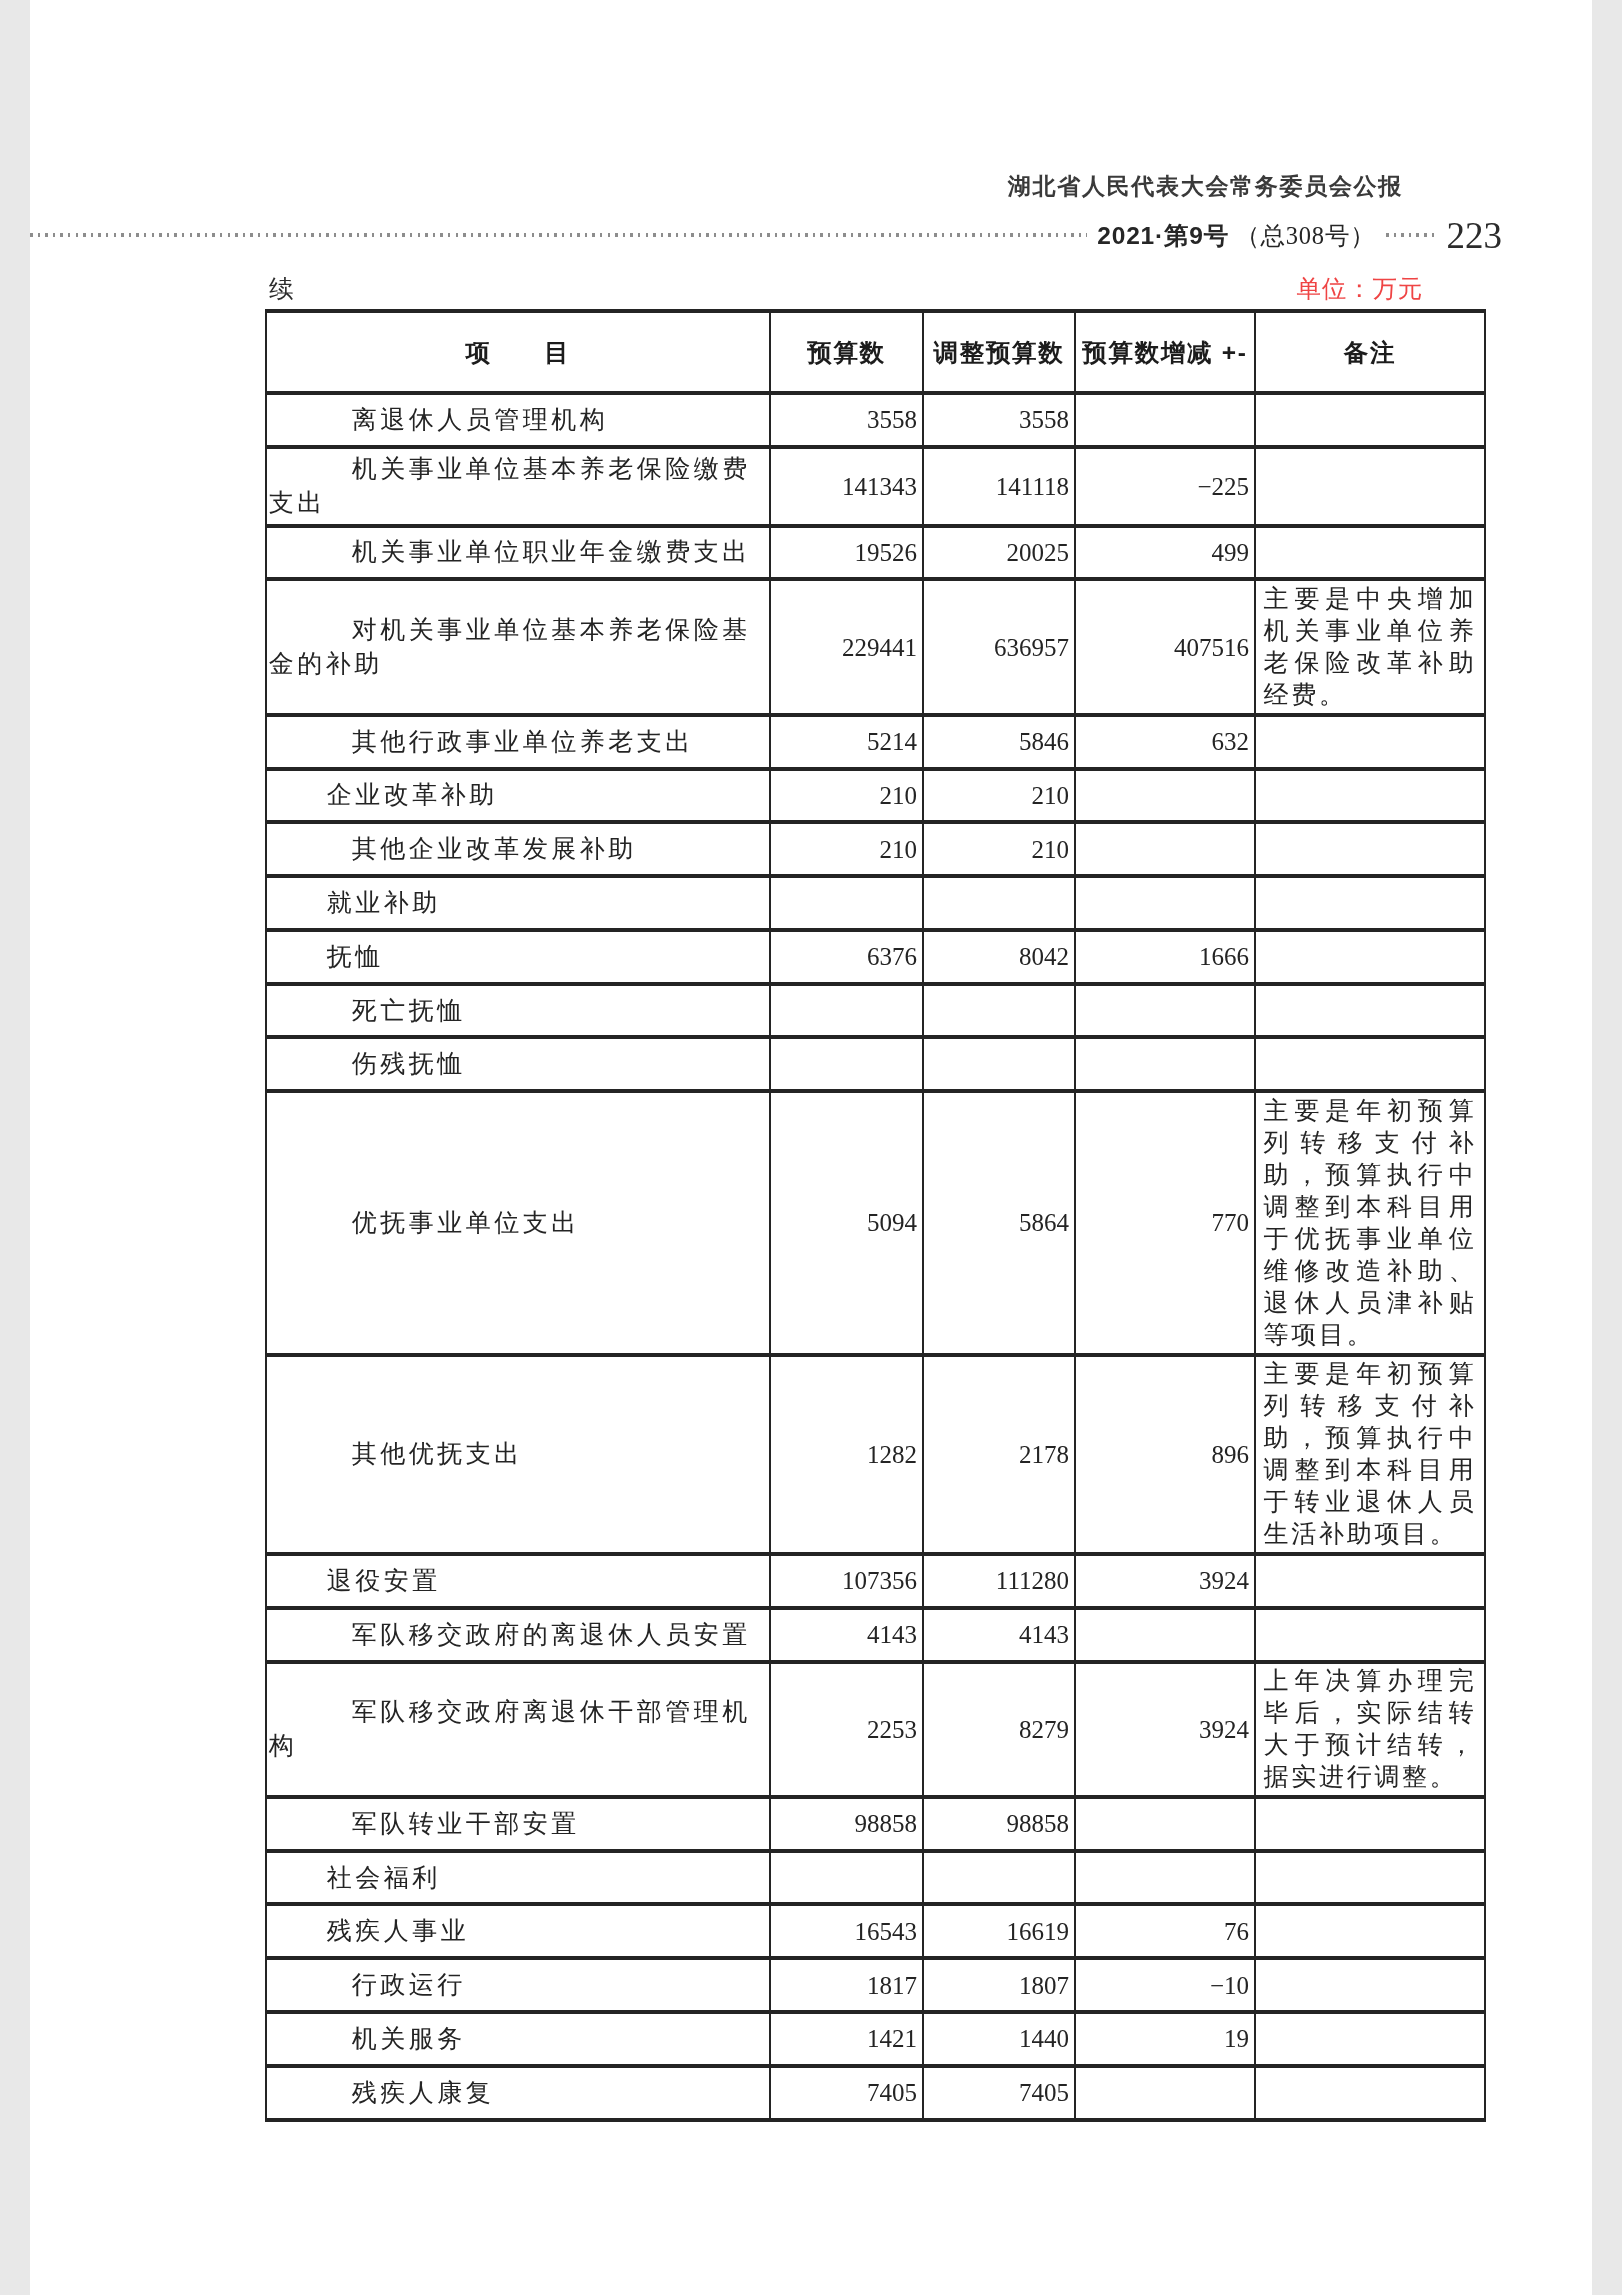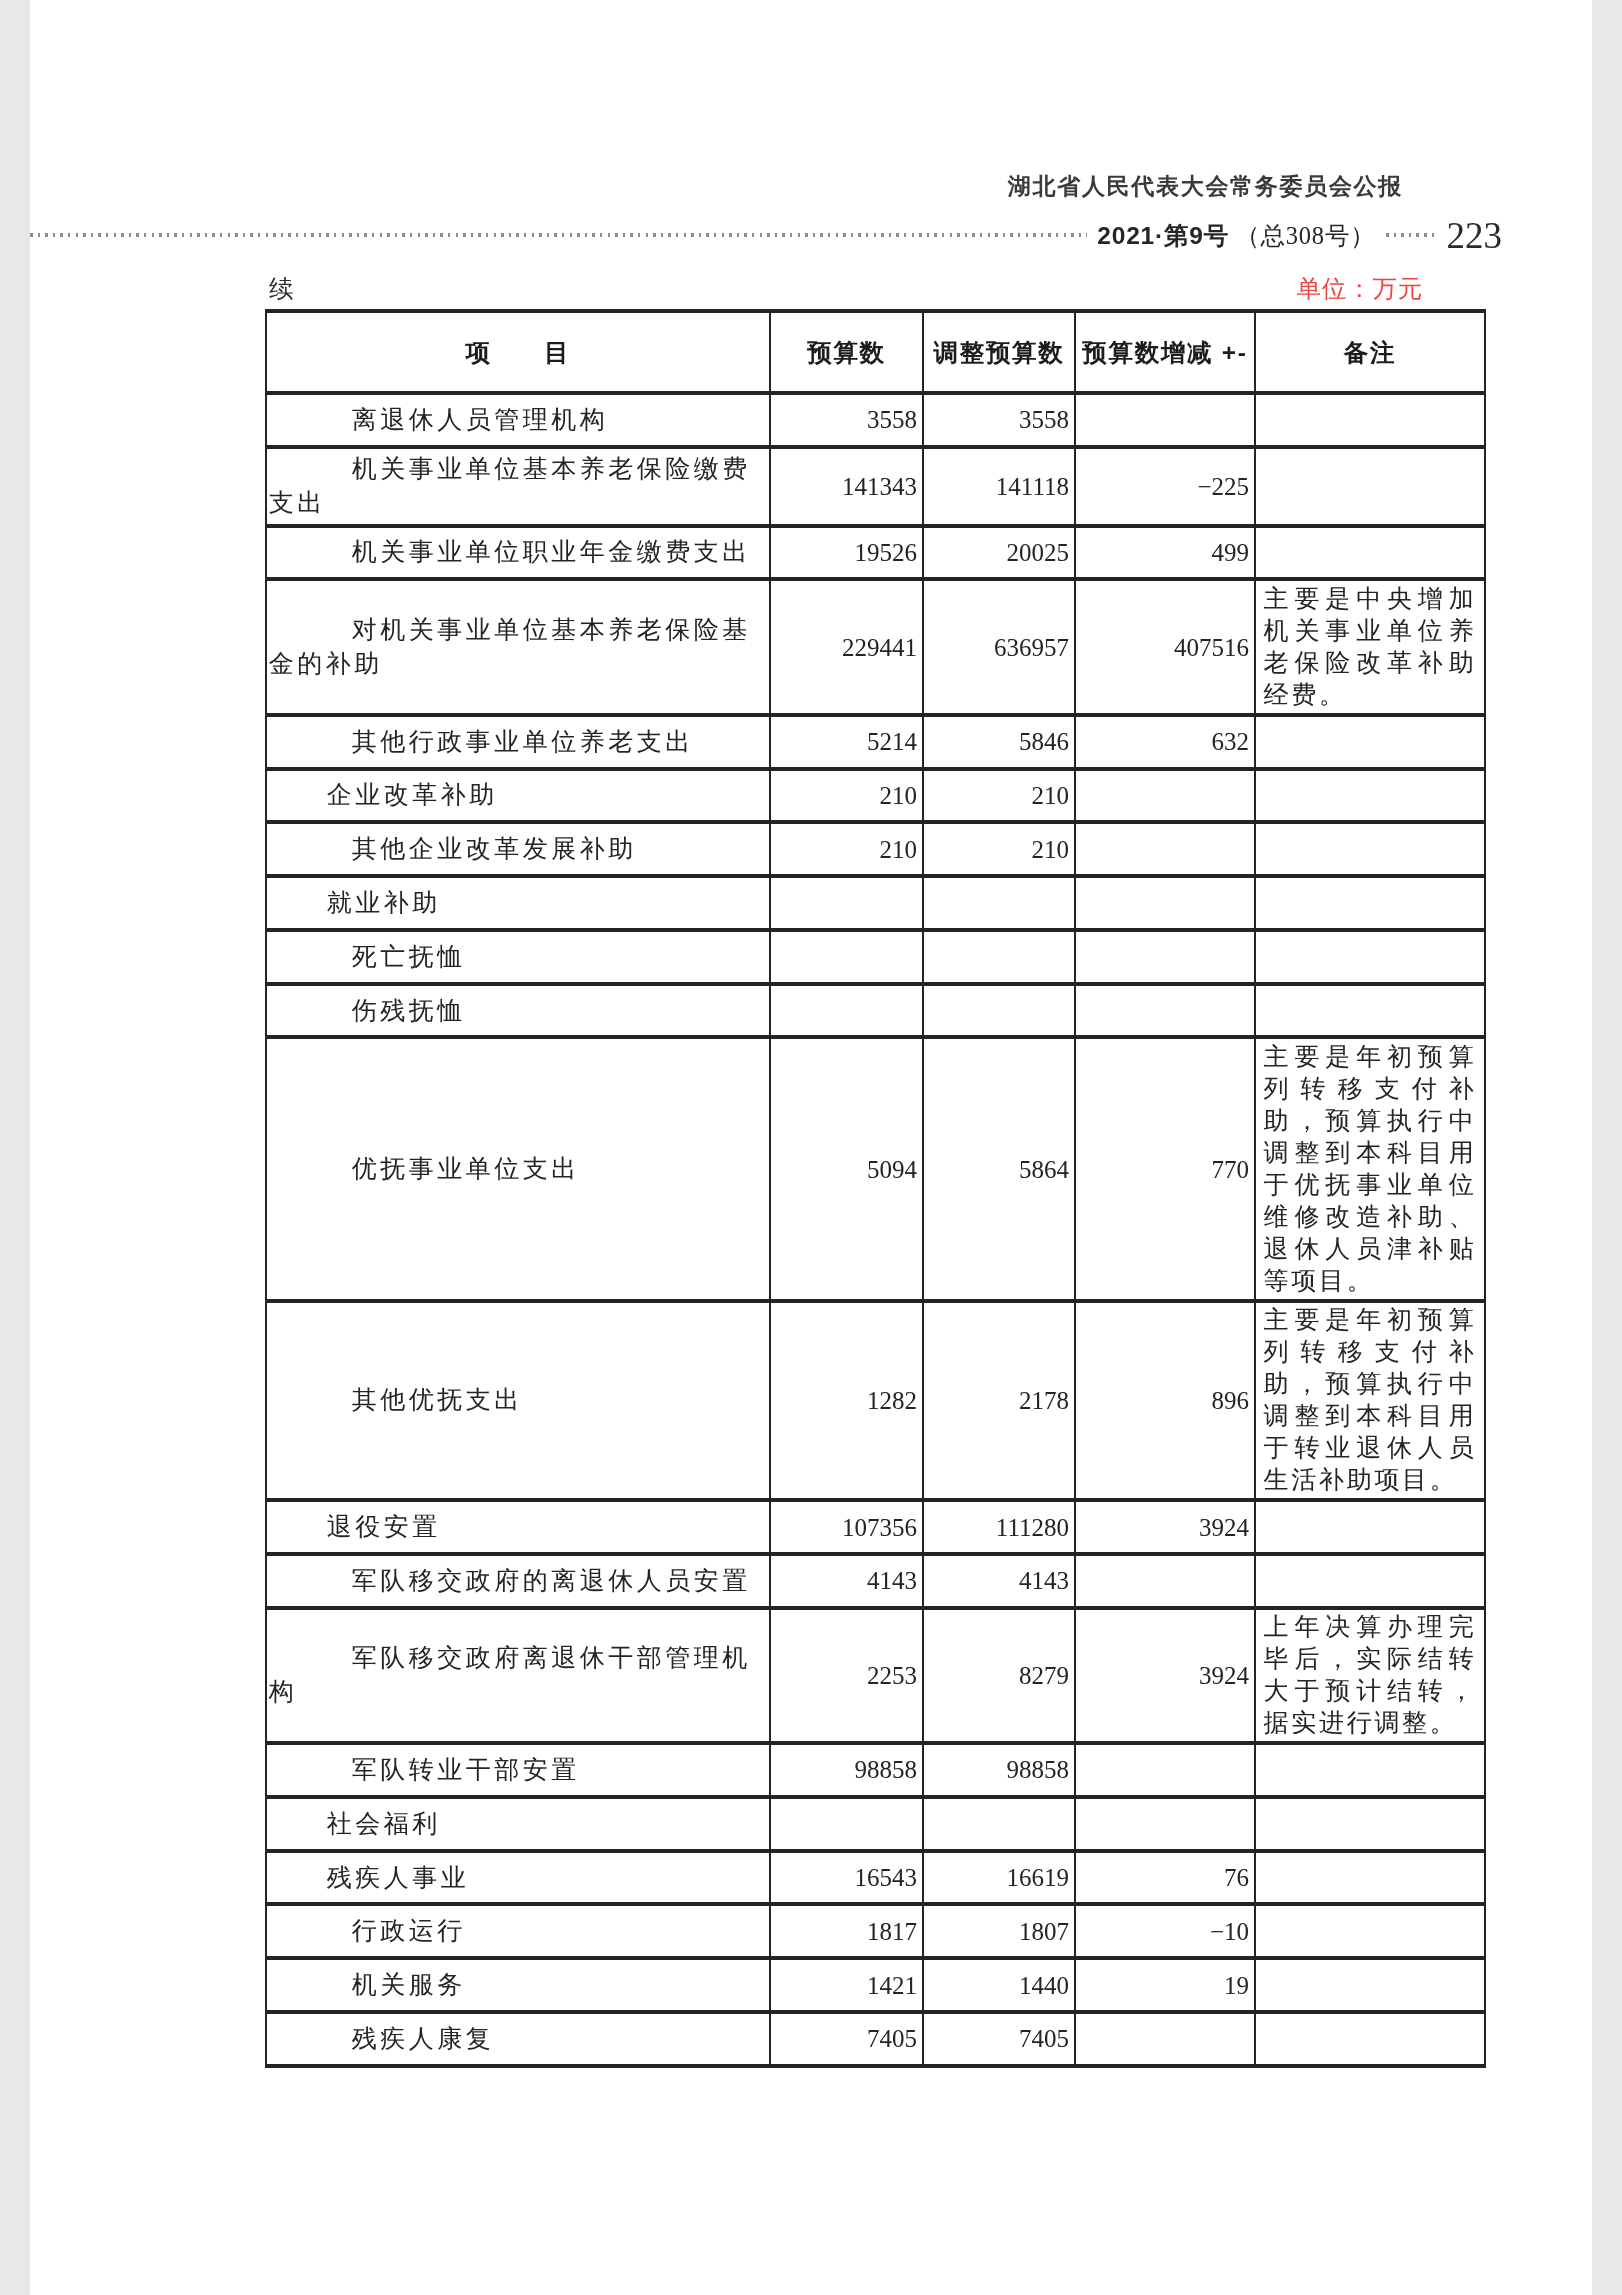--- a/index.html
+++ b/index.html
@@ -172,20 +172,27 @@
           <td class="remark"></td>
         </tr>
         <tr>
           <td class="item ind1">就业补助</td>
           <td class="num"></td>
           <td class="num"></td>
           <td class="num"></td>
           <td class="remark"></td>
         </tr>
         <tr>
+          <td class="item ind1">抚恤</td>
+          <td class="num">6376</td>
+          <td class="num">8042</td>
+          <td class="num">1666</td>
+          <td class="remark"></td>
+        </tr>
+        <tr>
           <td class="item ind2">死亡抚恤</td>
           <td class="num"></td>
           <td class="num"></td>
           <td class="num"></td>
           <td class="remark"></td>
         </tr>
         <tr>
           <td class="item ind2">伤残抚恤</td>
           <td class="num"></td>
           <td class="num"></td>

